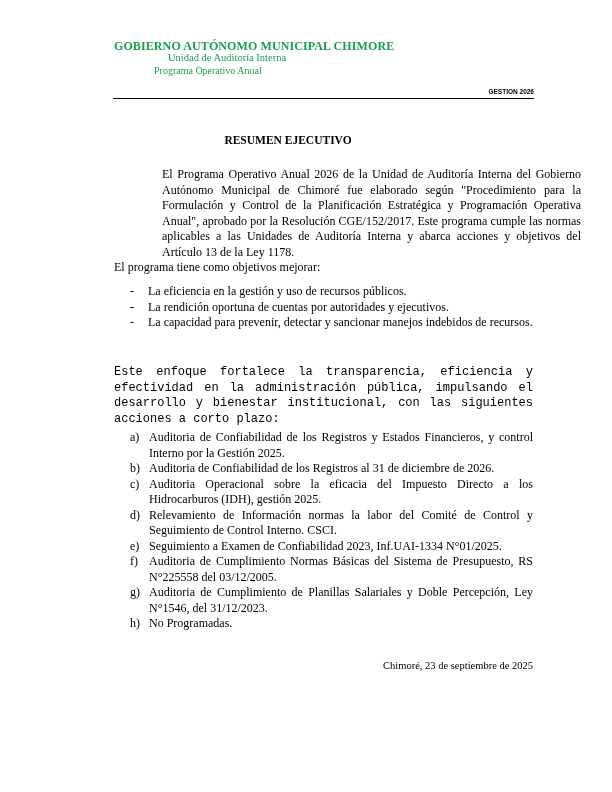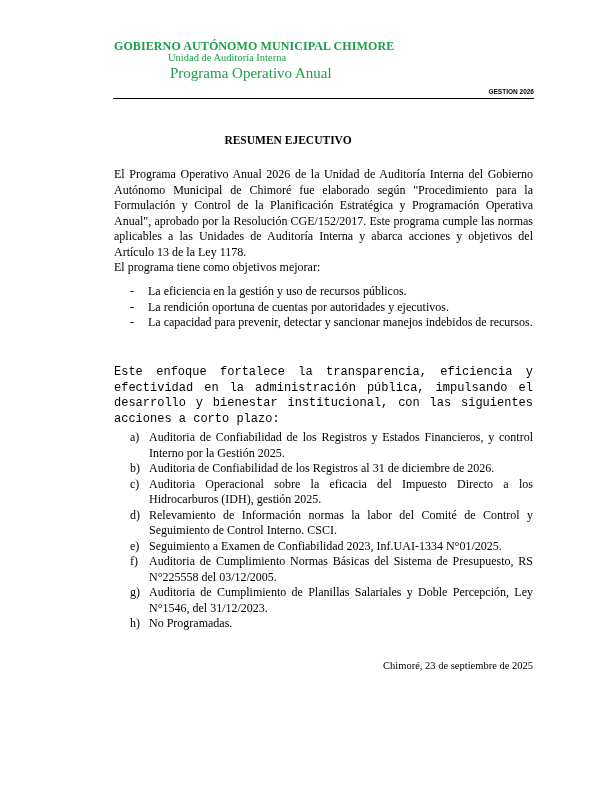--- a/index.html
+++ b/index.html
@@ -1,25 +1,25 @@
 <!DOCTYPE html>
 <html><head>
 <meta charset="utf-8">
 <style>
   html, body { margin: 0; padding: 0; background: #ffffff; }
   body { width: 612px; height: 792px; position: relative; overflow: hidden;
          font-family: "Liberation Serif", serif; color: #000; }
   .hdr1 { position: absolute; left: 114px; top: 39px; font-size: 12px; font-weight: bold; color: #1a9e4a; letter-spacing: 0.1px; text-align: center; }
   .hdr2 { position: absolute; left: 168px; top: 52px; font-size: 10.5px; color: #1a9e4a; font-family: Liberation Serif, serif; }
-  .hdr3 { position: absolute; left: 170px; top: 65px; font-size: 15px; color: #1a9e4a; }
+  .hdr3 { position: absolute; left: 154px; top: 65px; font-size: 10px; color: #1a9e4a; }
   .gestion { position: absolute; right: 78px; top: 88px; font-family: "Liberation Sans", sans-serif; font-size: 6.5px; font-weight: bold; }
   .rule { position: absolute; left: 113px; width: 421px; top: 98px; height: 0; border-top: 1px solid #000; }
   .title { position: absolute; left: 0; width: 576px; top: 134px; text-align: center; font-size: 11.5px; font-weight: bold; }
   .body { position: absolute; left: 114px; width: 419px; font-size: 12px; line-height: 15.5px; }
-  .p1 { top: 167px; text-align: justify; }
+  .p1 { top: 167px; text-align: justify; margin-left: 48px; }
   .p2 { top: 260px; }
   .objectives { position: absolute; left: 130px; top: 284px; font-size: 12px; line-height: 15.5px; margin: 0; padding: 0; list-style: none; }
   .objectives li { position: relative; padding-left: 18px; }
   .objectives li .dash { position: absolute; left: 0; }
   .p3 { top: 365px; text-align: justify; font-family: Liberation Mono, monospace; }
   .actions { position: absolute; left: 130px; width: 403px; top: 430px; font-size: 12px; line-height: 15.5px; margin: 0; padding: 0; list-style: none; }
   .actions li { position: relative; padding-left: 19px; text-align: justify; }
   .actions li .mark { position: absolute; left: 0; }
   .date { position: absolute; right: 79px; top: 660px; font-size: 10.5px; }
 </style>

